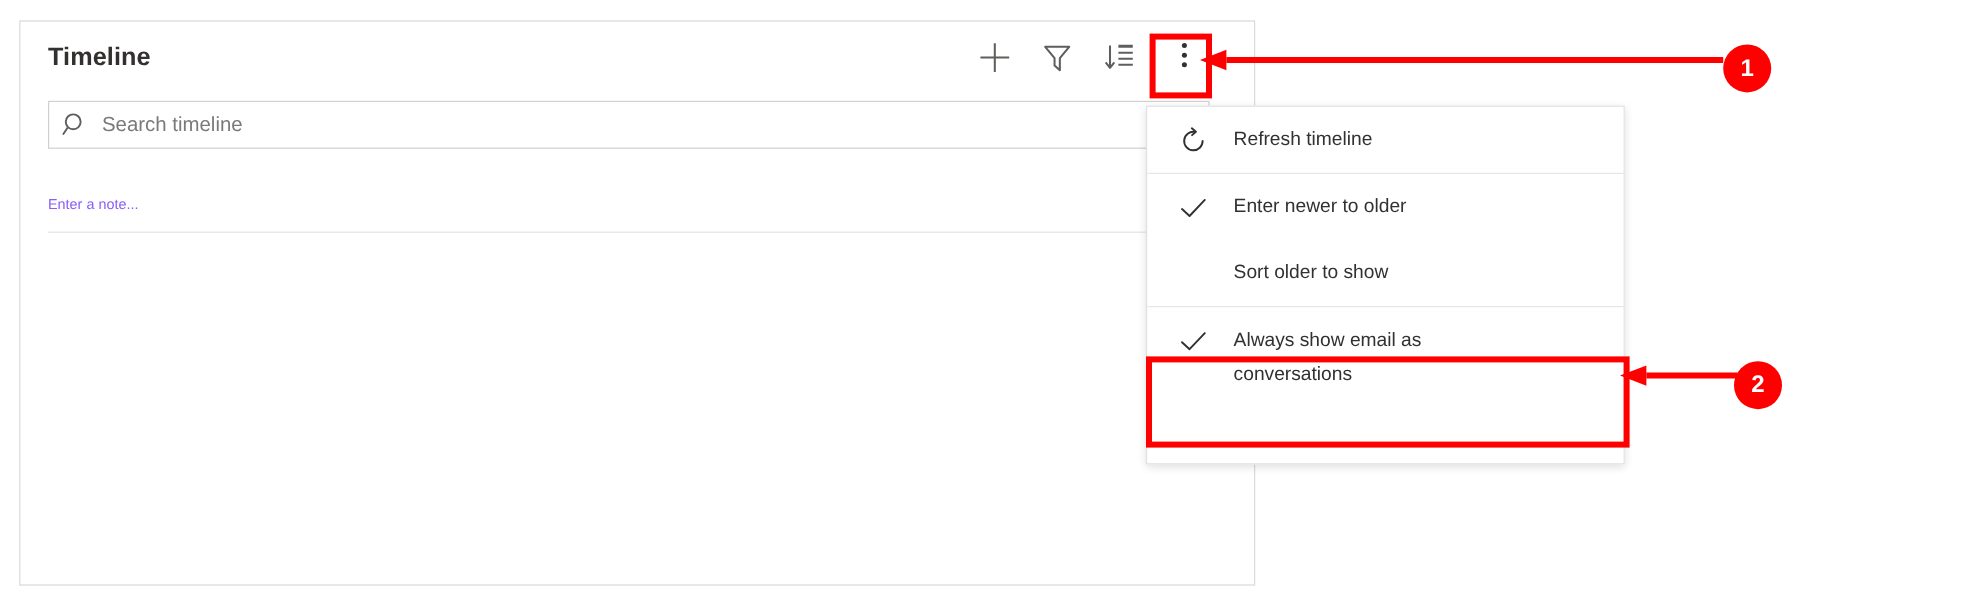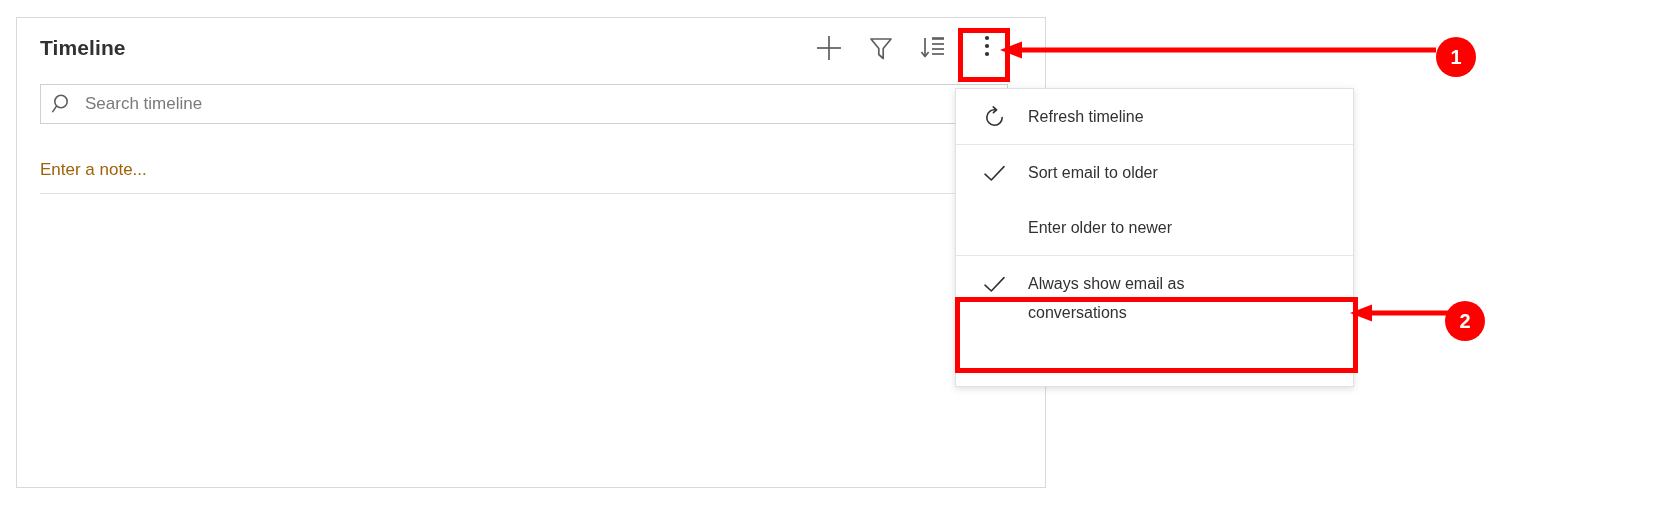--- a/index.html
+++ b/index.html
@@ -119,22 +119,22 @@
     top: 128px;
     width: 968px;
     height: 48px;
     border-bottom: 1px solid #e3e3e3;
     box-sizing: border-box;
     display: flex;
     align-items: center;
     cursor: text;
   }
   #note-placeholder {
-    font-size: 17px;
-    color: #a16207;
+    font-size: 12px;
+    color: #8b5cf6;
   }
 
   
   #context-menu {
     position: absolute;
     left: 955px;
     top: 88px;
     width: 399px;
     background: #ffffff;
     border: 1px solid #e1e1e1;
@@ -285,26 +285,26 @@
   </div>
 
   <div class="menu-divider"></div>
 
   <div class="menu-item">
     <span class="menu-check">
       <svg width="25" height="25" viewBox="0 0 25 25">
         <path d="M3 13.2 L9.3 19 L22 5.6" fill="none" stroke="#323130" stroke-width="1.6" stroke-linecap="round" stroke-linejoin="round"></path>
       </svg>
     </span>
-    <span class="menu-label">Sort email to older</span>
+    <span class="menu-label">Enter newer to older</span>
   </div>
 
   <div class="menu-item">
     <span class="menu-check"></span>
-    <span class="menu-label">Enter older to newer</span>
+    <span class="menu-label">Sort older to show</span>
   </div>
 
   <div class="menu-divider"></div>
 
   <div class="menu-item">
     <span class="menu-check">
       <svg width="25" height="25" viewBox="0 0 25 25">
         <path d="M3 13.2 L9.3 19 L22 5.6" fill="none" stroke="#323130" stroke-width="1.6" stroke-linecap="round" stroke-linejoin="round"></path>
       </svg>
     </span>

